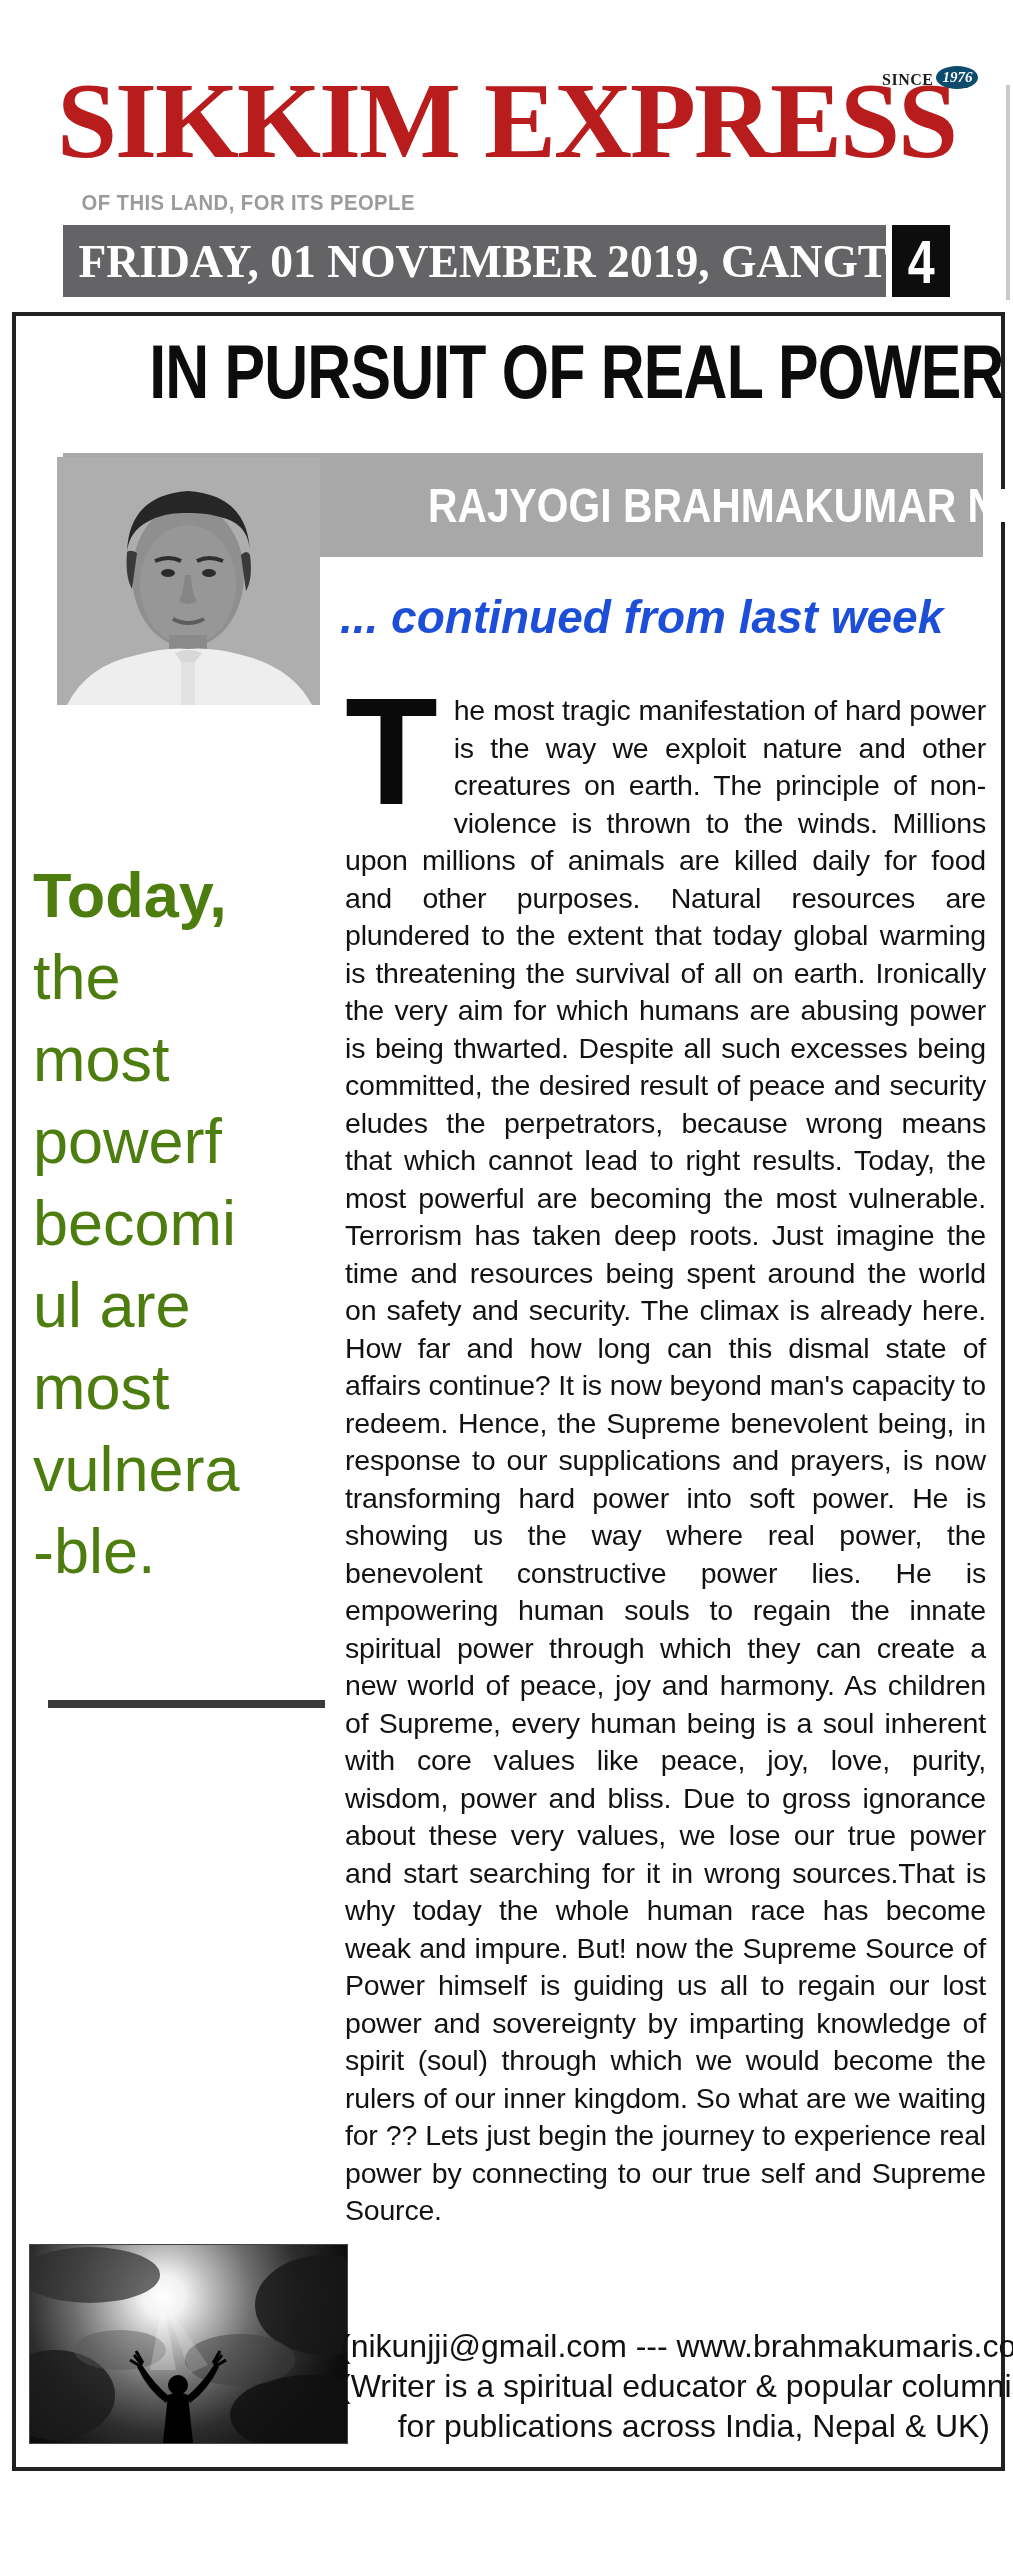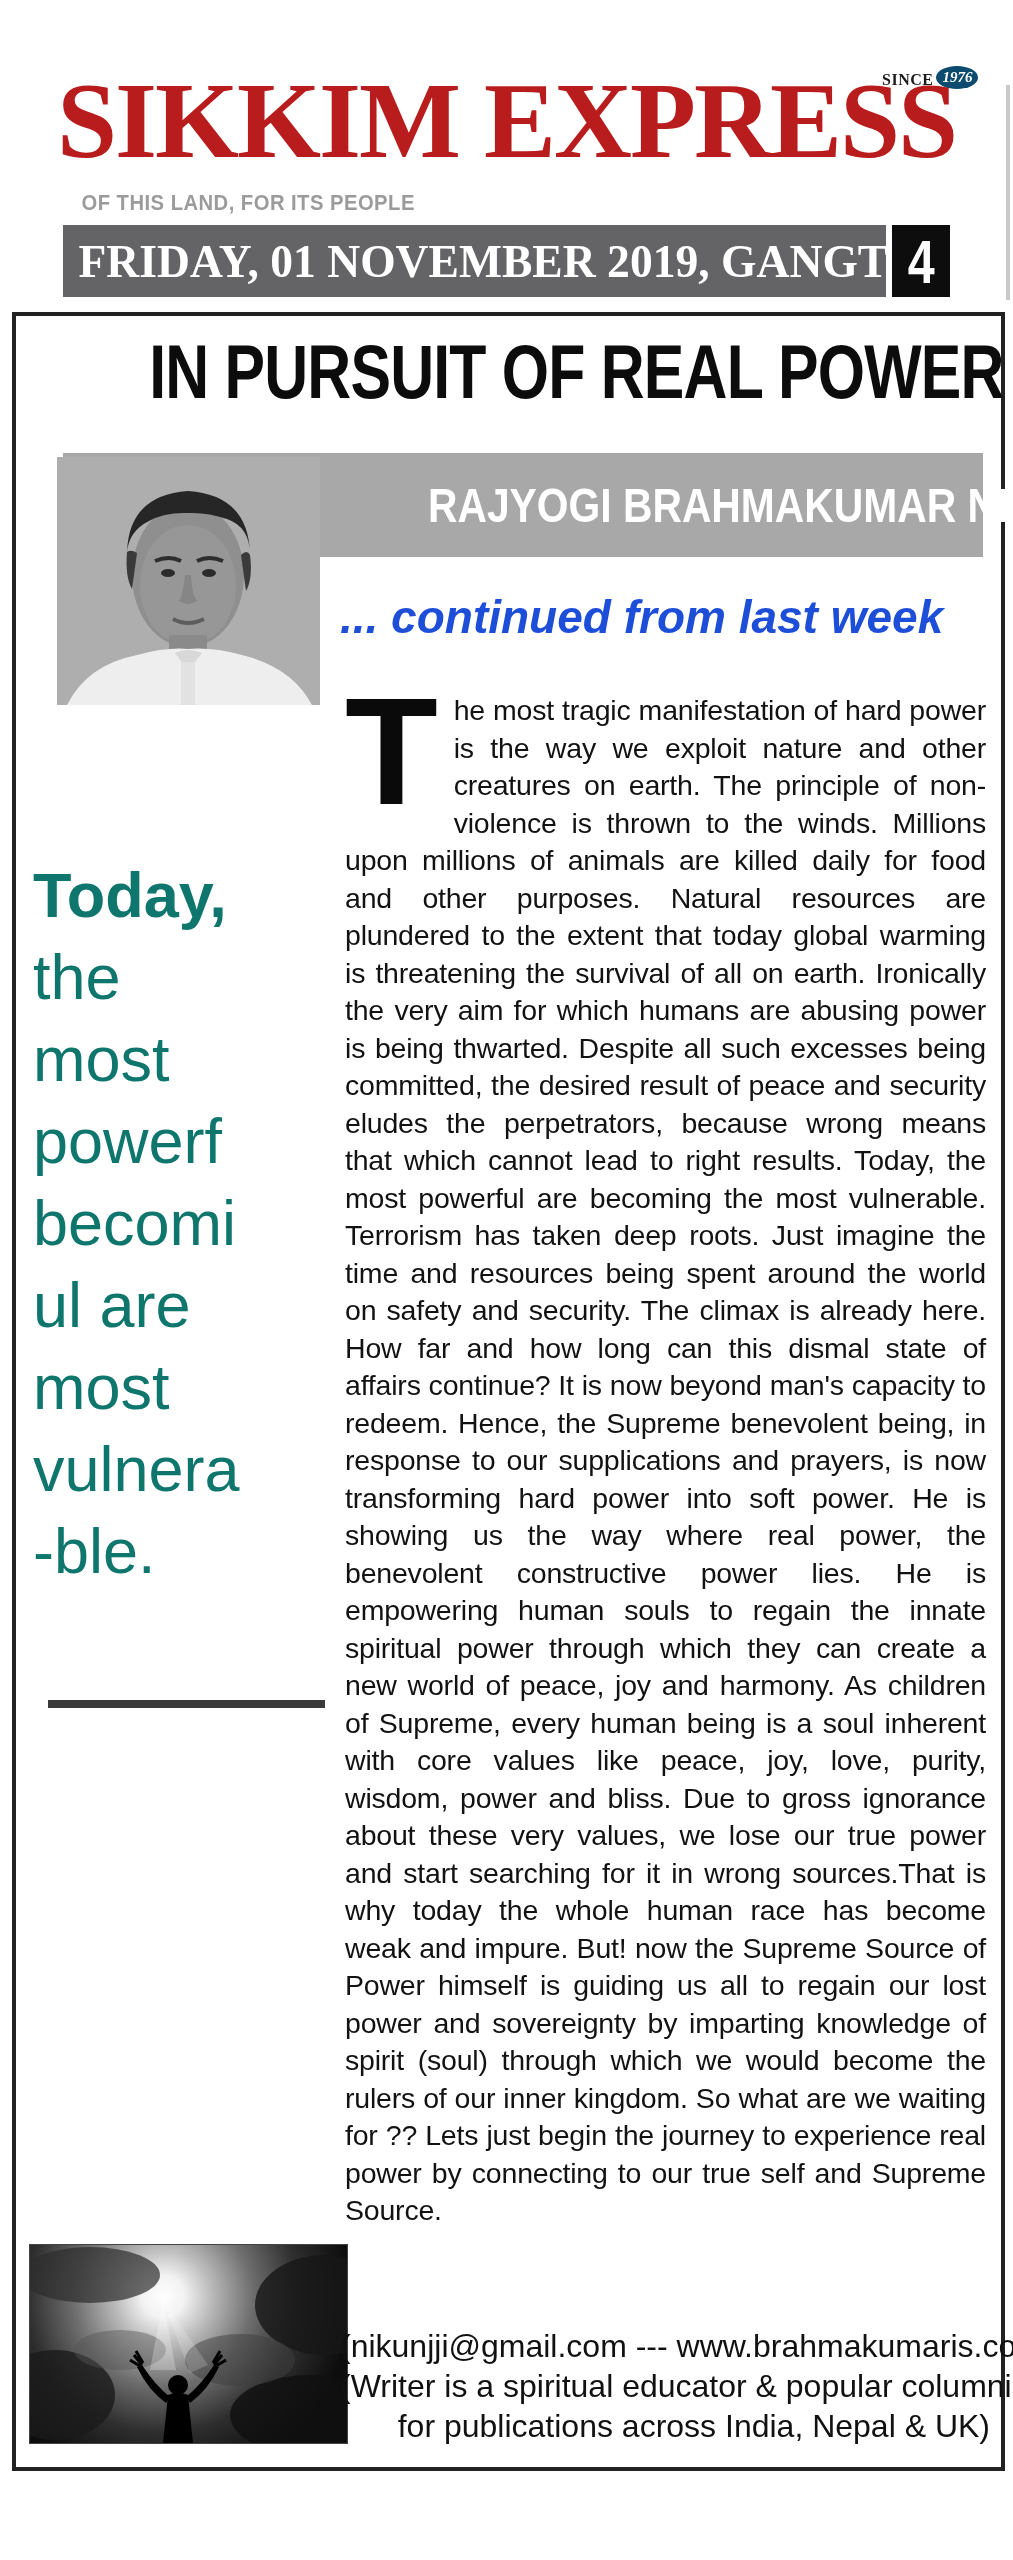--- a/index.html
+++ b/index.html
@@ -45,21 +45,21 @@
   .continued-note{left:340px;top:590px;width:648px;text-align:left;
     font-weight:700;font-style:italic;font-size:46px;color:#1d4ed8;white-space:nowrap;}
 
   
   .body-col{left:345px;top:692px;width:641px;font-size:28.5px;line-height:37.5px;
     letter-spacing:-.2px;text-align:justify;color:#121212;}
   .drop-cap{float:left;font-weight:700;font-size:152px;line-height:118px;height:150px;
     padding-right:16px;color:#0a0a0a;}
 
   
-  .pull-quote{left:33px;top:854px;width:300px;font-size:63px;line-height:82px;color:#0f766e;}
+  .pull-quote{left:33px;top:854px;width:300px;font-size:63px;line-height:82px;color:#4d7c0f;}
   .pq-line{white-space:nowrap;}
   .pq-bold{font-weight:700;}
   .pq-rule{left:48px;top:1700px;width:277px;height:8px;background:#3a3a3a;}
 
   
   .footer-photo{left:30px;top:2245px;width:317px;height:198px;
     background:
       radial-gradient(circle at 42% 26%, #ffffff 0%, #f2f2f2 9%, #bdbdbd 20%, #6e6e6e 38%, #2e2e2e 58%, #0d0d0d 80%);
     outline:1px solid #444;}
   .footer-photo svg{position:absolute;left:0;top:0;}

